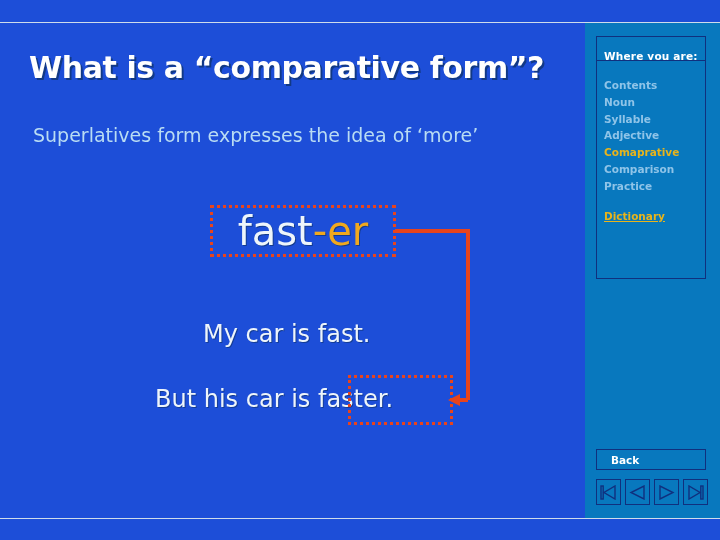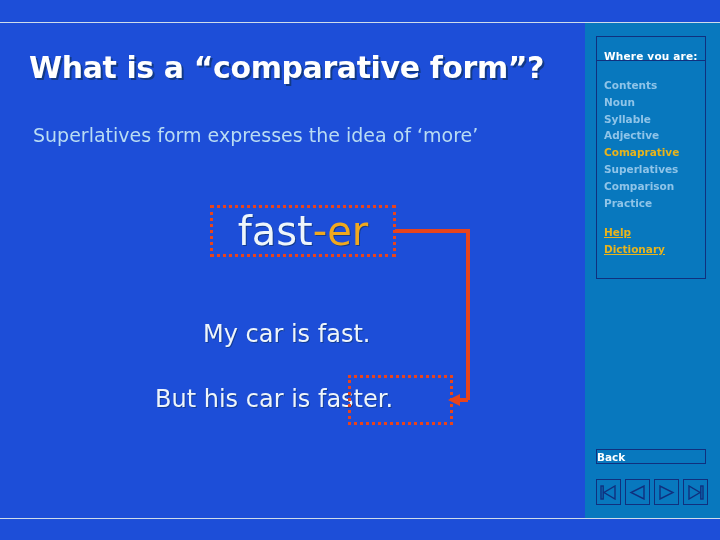--- a/index.html
+++ b/index.html
@@ -89,24 +89,24 @@
     line-height: 16.8px;
     color: #e8b41c;
     font-weight: bold;
     text-decoration: underline;
     white-space: nowrap;
     cursor: pointer;
   }
 
   #backbtn {
     top: 426px;
-    height: 15px;
-    display: flex;
-    align-items: center;
-    padding-left: 0;
+    height: 21px;
+    display: flex;
+    align-items: center;
+    padding-left: 14px;
     cursor: pointer;
   }
   #backbtn .label {
     color: #ffffff;
     font-weight: bold;
     font-size: 10.5px;
   }
 
   
   #navbuttons {
@@ -228,25 +228,23 @@
     <div id="whereyouare" class="panel-box">
       <span class="label">Where you are:</span>
     </div>
 
     <div id="toclist" class="panel-box">
       <div class="toc-item">Contents</div>
       <div class="toc-item">Noun</div>
       <div class="toc-item">Syllable</div>
       <div class="toc-item">Adjective</div>
       <div class="toc-item current">Comaprative</div>
-      <div class="toc-item">Superlatives</div>
       <div class="toc-item">Comparison</div>
       <div class="toc-item">Practice</div>
       <div class="spacer"></div>
-      <div class="toc-link">Help</div>
       <div class="toc-link">Dictionary</div>
     </div>
 
     <div id="backbtn" class="panel-box">
       <span class="label">Back</span>
     </div>
 
     <div id="navbuttons">
 
       <div class="navbtn">

